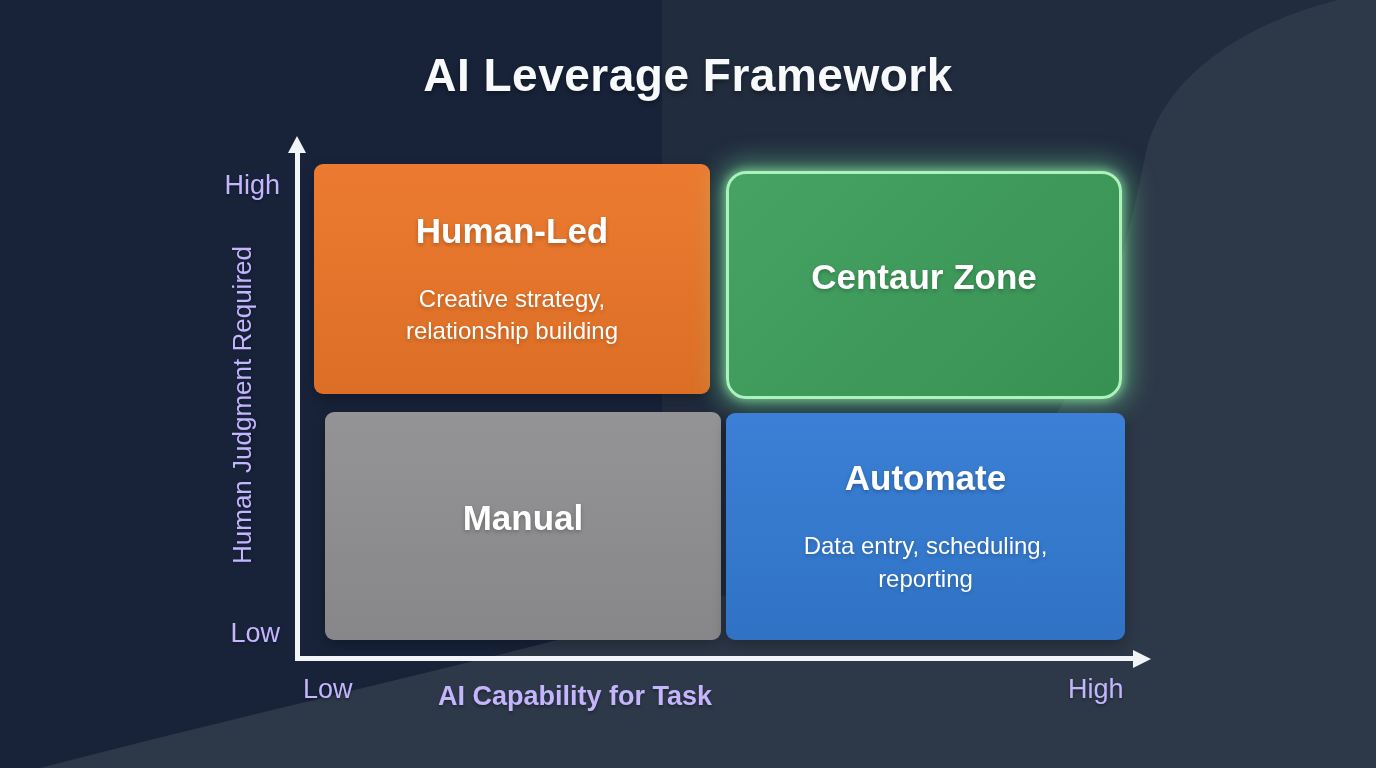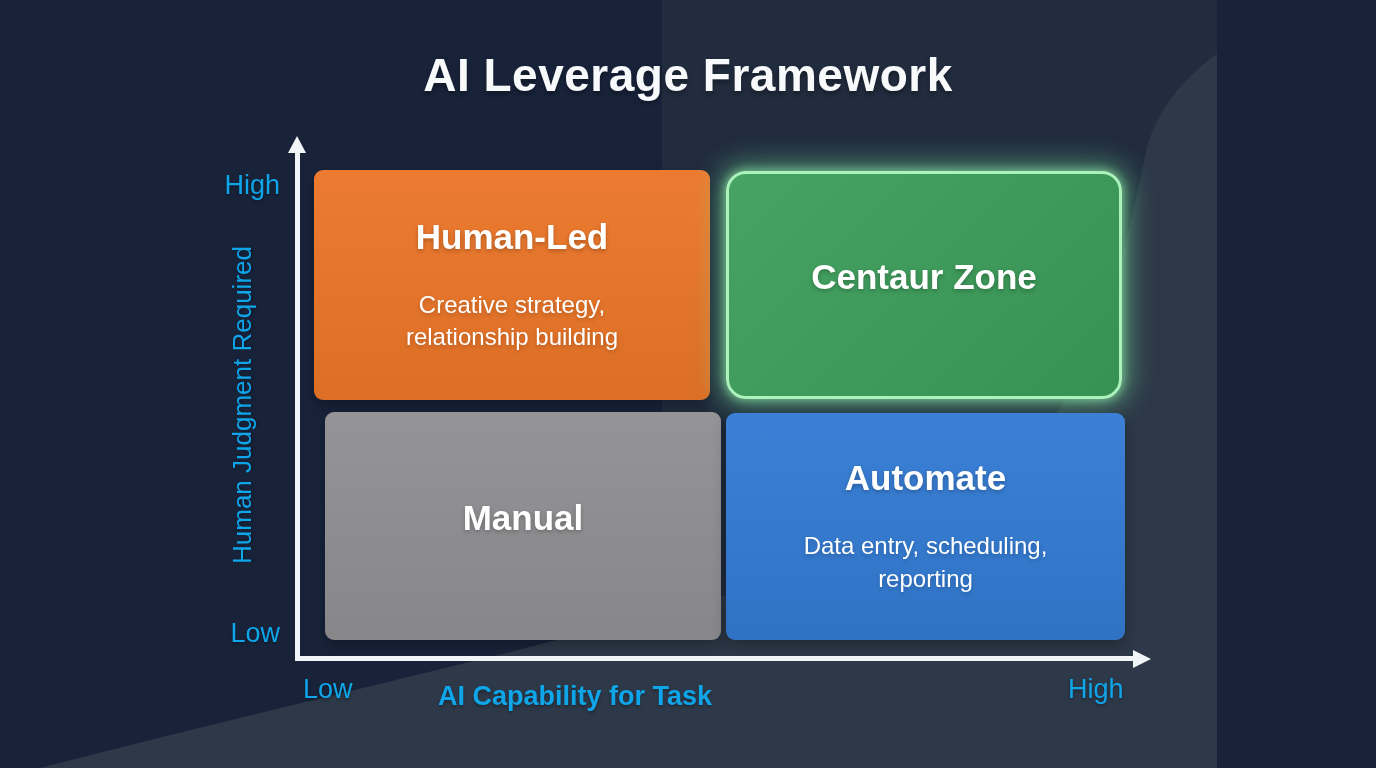--- a/index.html
+++ b/index.html
@@ -3,21 +3,21 @@
 <meta charset="utf-8">
 <style>
   * { margin: 0; padding: 0; box-sizing: border-box; }
   html, body { width: 1376px; height: 768px; overflow: hidden; }
   body {
     font-family: "Liberation Sans", "DejaVu Sans", sans-serif;
     background: #18233A;
   }
   .stage {
     position: relative;
-    width: 1217px;
+    width: 1376px;
     height: 768px;
     overflow: hidden;
     background: #18233A;
   }
   .bg-svg { position: absolute; inset: 0; z-index: 0; }
 
   .page-title {
     position: absolute;
     top: 48px; left: 0; width: 1376px;
     text-align: center;
@@ -58,21 +58,21 @@
     left: 1133px; top: 649.5px;
     width: 0; height: 0;
     border-top: 9px solid transparent;
     border-bottom: 9px solid transparent;
     border-left: 18px solid #F2F5F8;
     z-index: 2;
   }
 
   .axis-tick, .axis-label {
     position: absolute;
-    color: #0ea5e9;
+    color: #c4b5fd;
     text-shadow: 0 2px 3px rgba(0,0,0,0.3);
     z-index: 2;
   }
   .axis-tick { font-size: 27px; font-weight: 400; }
   .tick-y-high { left: 180px; top: 170px; width: 100px; text-align: right; }
   .tick-y-low  { left: 180px; top: 618px; width: 100px; text-align: right; }
   .tick-x-low  { left: 303px; top: 674px; }
   .tick-x-high { left: 1068px; top: 674px; }
 
   .y-axis-label {
@@ -112,21 +112,21 @@
   }
   .quadrant .q-desc {
     font-size: 24px;
     font-weight: 400;
     line-height: 1.35;
     text-shadow: 0 2px 4px rgba(0,0,0,0.2);
     margin-top: 16px;
   }
 
   .q-human-led {
-    left: 314px; top: 170px; width: 396px; height: 230px;
+    left: 314px; top: 164px; width: 396px; height: 230px;
     background: linear-gradient(180deg, #EC7B31 0%, #DC6E25 100%);
   }
   .q-human-led .q-desc { max-width: 300px; }
 
   .q-centaur {
     left: 726px; top: 171px; width: 396px; height: 228px;
     background: linear-gradient(135deg, #46A364 0%, #379152 100%);
     border: 3px solid #ABF2BB;
     border-radius: 20px;
     box-shadow: 0 0 26px 9px rgba(125, 240, 160, 0.42),

